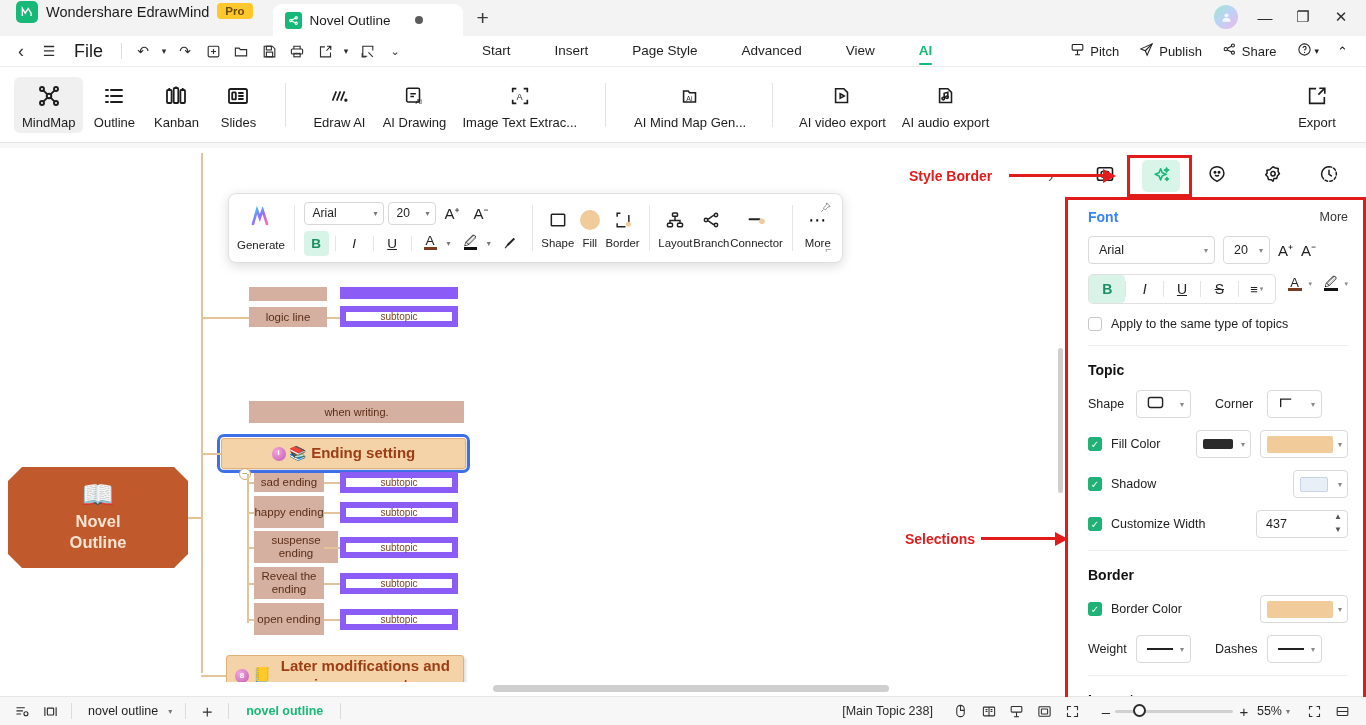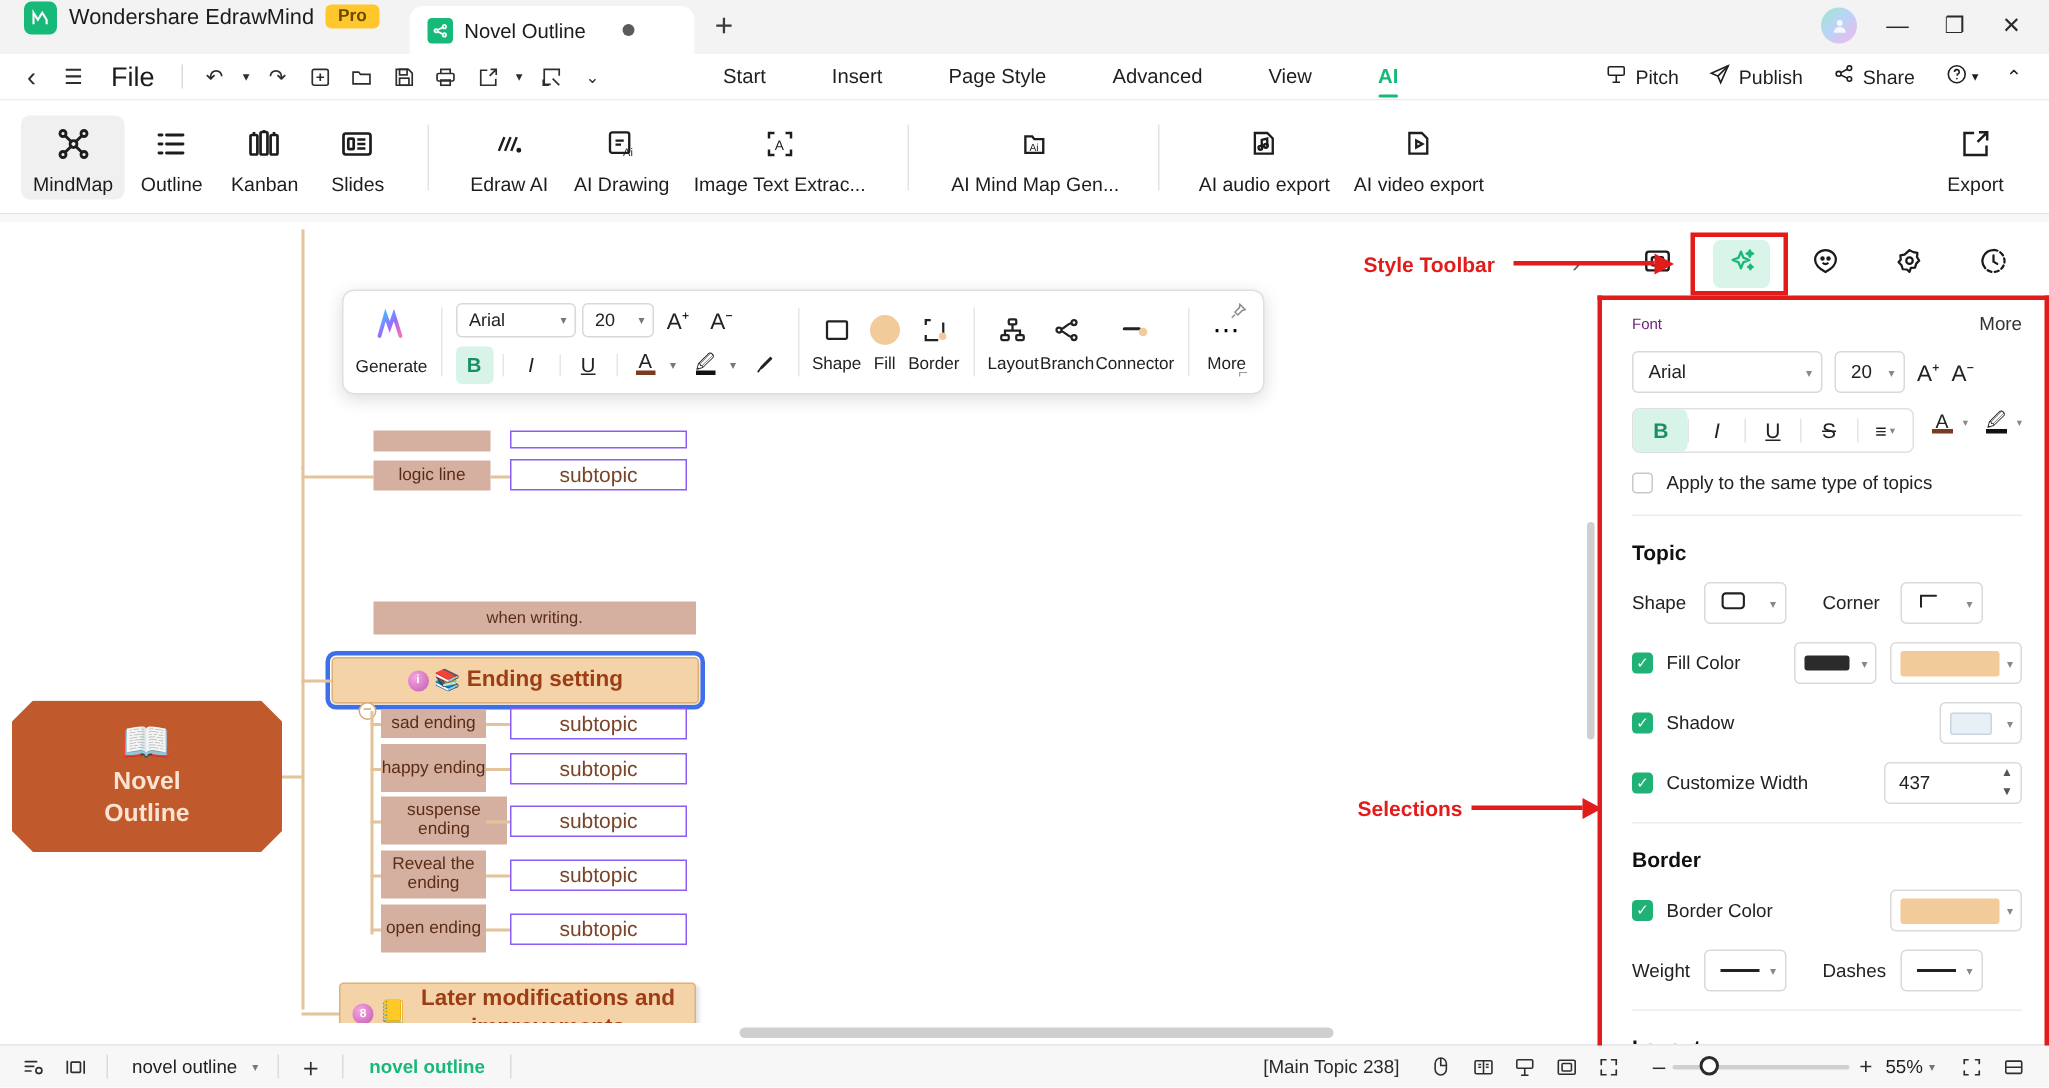--- a/index.html
+++ b/index.html
@@ -114,21 +114,21 @@
 
   
   .node { position: absolute; display: flex; align-items: center; justify-content: center;
           font-size: 11.5px; color: #6a3a1e; text-align: center; line-height: 1.12; }
   .lvl1 {
     background: #f5d3a8; border: 1px solid #e0b07a; border-radius: 3px;
     color: #9c3d16; font-weight: bold; font-size: 15px;
     box-shadow: 2px 2px 3px rgba(0,0,0,.13);
   }
   .lvl2 { background: #d5b0a0; border: none; color: #5a2d18; font-size: 11.5px; }
-  .lvl3 { background: #ffffff; border: 1px solid #8b5cf6; color: #7a4526; font-size: 14px; }
+  .lvl3 { background: #ffffff; border: 6px solid #8b5cf6; color: #7a4526; font-size: 10px; }
   .selected-node { outline: 3px solid #3f6fe8; outline-offset: 1px; }
 
   .root {
     position:absolute; left: 8px; top: 324px; width: 180px; height: 101px;
     background: #c0592c;
     clip-path: polygon(14px 0, calc(100% - 14px) 0, 100% 14px, 100% calc(100% - 14px),
                        calc(100% - 14px) 100%, 14px 100%, 0 calc(100% - 14px), 0 14px);
     display:flex; flex-direction:column; align-items:center; justify-content:center;
     color:#fae3d2; font-weight:bold; font-size:16.5px; line-height:1.25;
     box-shadow: 3px 3px 4px rgba(0,0,0,.18);
@@ -193,21 +193,21 @@
   .rp-tab.active { background:#d9f5ea; }
   .rp-collapse { position:absolute; left:1048px; top:168px; font-size:16px; color:#5b5b5b; z-index:12; }
 
   .rightpanel {
     position:absolute; left:1067px; top:199px; width: 299px; height: 497px;
     background:#ffffff; border-left:1px solid #ececec;
     overflow:hidden; z-index: 11;
   }
   .rp-inner { padding: 10px 18px 0 20px; }
   .rp-head { display:flex; align-items:center; justify-content:space-between; margin-bottom: 11px; }
-  .rp-h { font-size: 10px; font-weight: normal; color:#701a75; }
+  .rp-h { font-size: 14px; font-weight: bold; color:#3b82f6; }
   .rp-more { font-size: 12.5px; color:#333; }
   .rp-sec-h { font-size: 14px; font-weight: bold; color:#111; margin: 16px 0 12px; }
   .sel-box {
     height: 28px; border:1px solid #d9d9d9; border-radius:4px; background:#fff;
     display:flex; align-items:center; justify-content:space-between;
     padding: 0 6px 0 10px; font-size:12.5px; color:#222;
   }
   .rp-row { display:flex; align-items:center; margin-bottom: 12px; }
   .fmt-row {
     display:flex; align-items:center; border:1px solid #e0e0e0; border-radius:5px;
@@ -520,35 +520,35 @@
       </div>
       <div class="rb-lbl">AI Mind Map Gen...</div>
     </div>
 
     <div class="rb-div" style="margin:0 18px"></div>
 
     <div class="rb" style="min-width:100px">
       <div class="rb-ico">
         <svg width="24" height="22" viewBox="0 0 24 24" fill="none" stroke="#1d1d1d" stroke-width="1.7">
           <path d="M5 4h9l4 4v11H5z"></path>
-            <path d="M10 14.5V9l4-1v5.5"></path>
-            <circle cx="9" cy="14.8" r="1.4"></circle>
-            <circle cx="13" cy="13.3" r="1.4"></circle>
-        </svg>
-      </div>
-      <div class="rb-lbl">AI audio export</div>
+            <path d="M10 9.5 14.5 12 10 14.5z"></path>
+        </svg>
+      </div>
+      <div class="rb-lbl">AI video export</div>
     </div>
     <div class="rb" style="min-width:100px">
       <div class="rb-ico">
         <svg width="24" height="22" viewBox="0 0 24 24" fill="none" stroke="#1d1d1d" stroke-width="1.7">
           <path d="M5 4h9l4 4v11H5z"></path>
-            <path d="M10 9.5 14.5 12 10 14.5z"></path>
-        </svg>
-      </div>
-      <div class="rb-lbl">AI video export</div>
+            <path d="M10 14.5V9l4-1v5.5"></path>
+            <circle cx="9" cy="14.8" r="1.4"></circle>
+            <circle cx="13" cy="13.3" r="1.4"></circle>
+        </svg>
+      </div>
+      <div class="rb-lbl">AI audio export</div>
     </div>
 
     <div style="margin-left:auto"></div>
     <div class="rb" style="margin-right:18px">
       <div class="rb-ico">
         <svg width="24" height="22" viewBox="0 0 24 24" fill="none" stroke="#1d1d1d" stroke-width="1.8">
           <path d="M20 13v7H4V4h7"></path>
             <path d="M13.5 10.5 20.5 3.5M14.5 3.5h6v6"></path>
         </svg>
       </div>
@@ -970,21 +970,21 @@
       <div class="rp-sec-h">Layout</div>
 
     </div>
   </div>
 
   <div class="scrollbar-v"></div>
 
   <div class="anno-rect" style="left:1127px; top:155px; width:65px; height:42px;"></div>
   <div class="anno-rect" style="left:1065px; top:197px; width:301px; height:500px; border-bottom:none;"></div>
 
-  <div class="anno-text" style="left:909px; top:168px;">Style Toolbar</div>
+  <div class="anno-text" style="left:909px; top:168px;">Style Border</div>
   <div class="anno-arrow" style="left:1009px; top:174px; width:94px;"></div>
   <div class="anno-head" style="left:1103px; top:168.5px;"></div>
 
   <div class="anno-text" style="left:905px; top:531px;">Selections</div>
   <div class="anno-arrow" style="left:981px; top:537px; width:74px;"></div>
   <div class="anno-head" style="left:1055px; top:531.5px;"></div>
 
   <div class="hscroll-track"></div>
   <div class="hscroll-thumb"></div>
 

